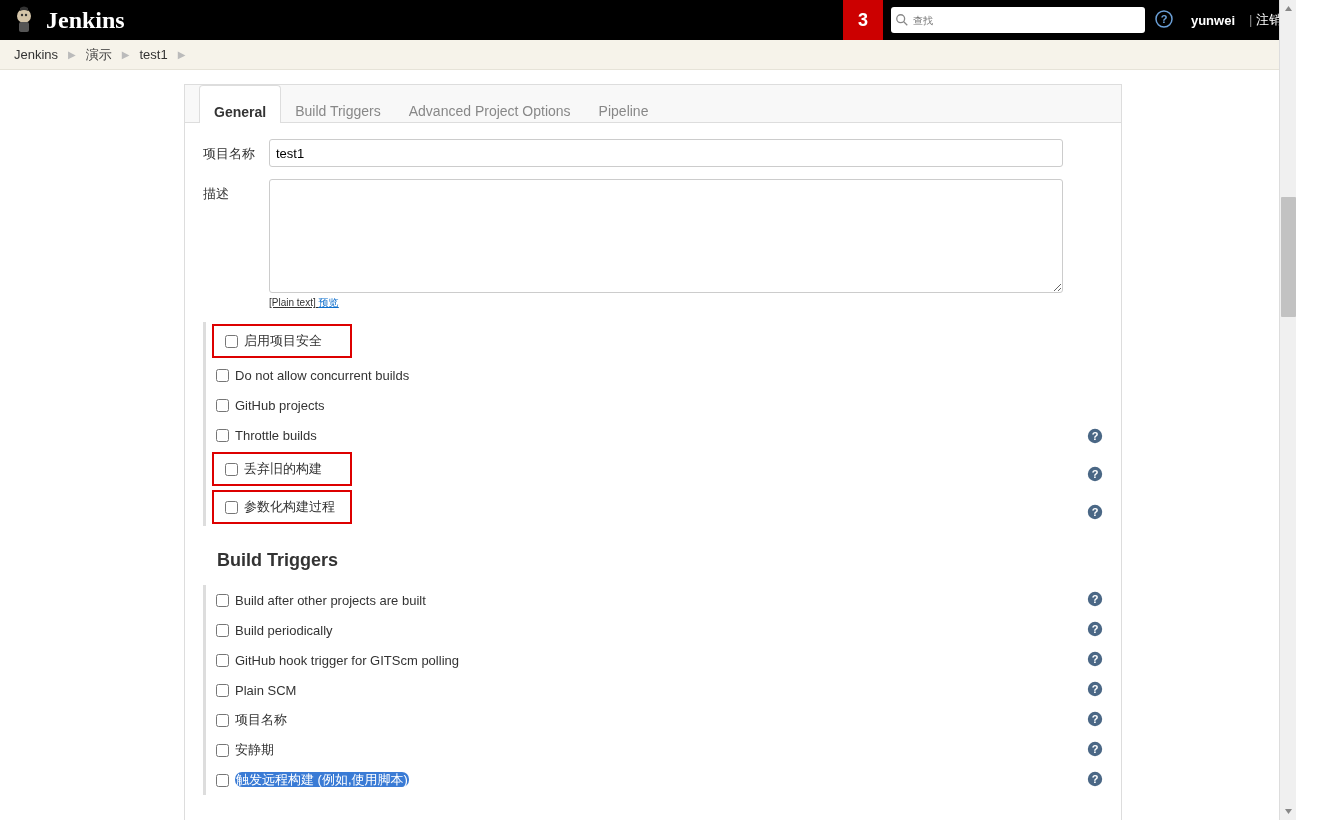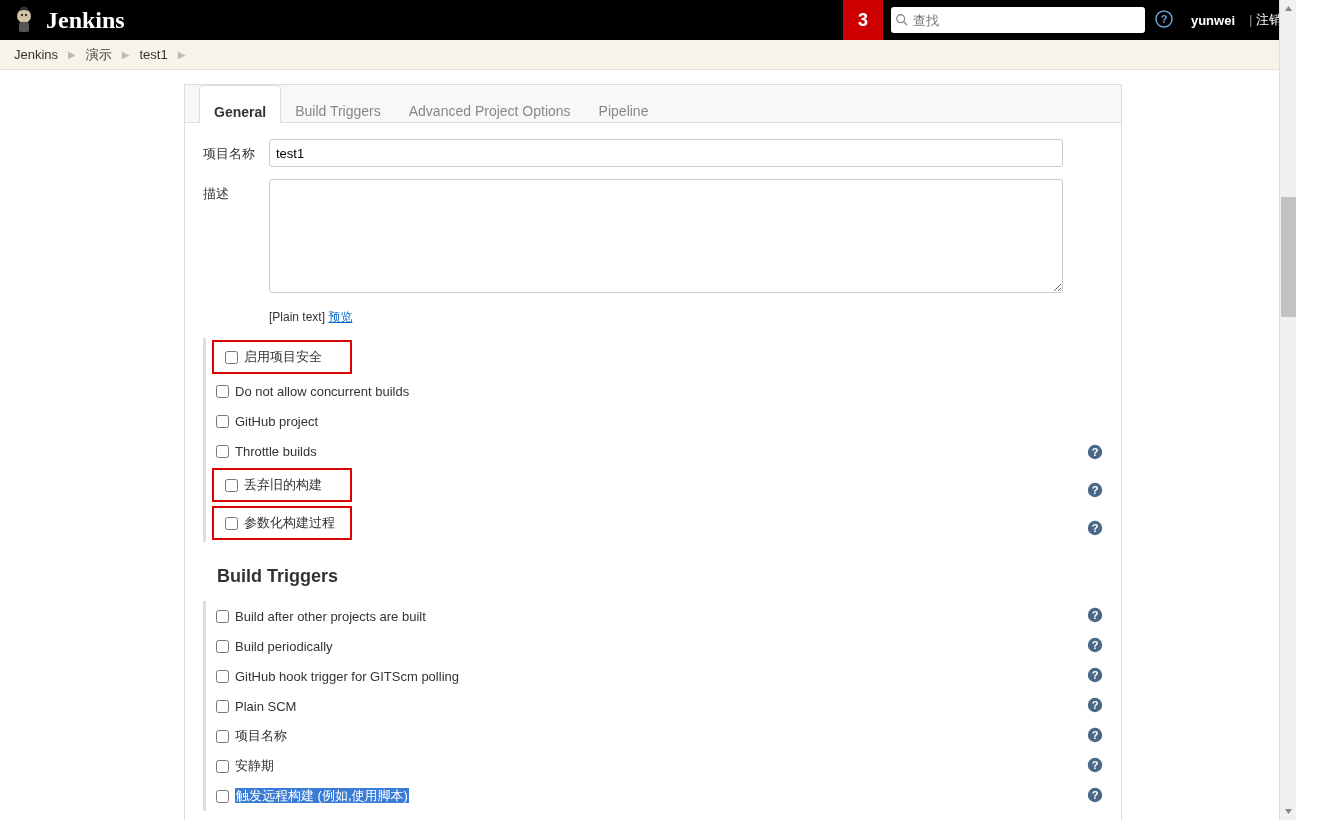--- a/index.html
+++ b/index.html
@@ -8,21 +8,21 @@
 
   
   .header { background: #000; height: 40px; display: flex; align-items: center; color: #fff; }
   .logo-area { display: flex; align-items: center; padding-left: 8px; }
   .logo-svg { width: 32px; height: 32px; margin-right: 6px; }
   .logo-text { font-family: Georgia, serif; font-size: 24px; font-weight: bold; color: #fff; }
   .header-spacer { flex: 1; }
   .notif-badge { background: #cc0000; color: #fff; width: 40px; height: 40px; display: flex; align-items: center; justify-content: center; font-size: 18px; font-weight: bold; }
   .search-wrap { margin-left: 8px; display: flex; align-items: center; background: #fff; border-radius: 3px; height: 26px; width: 254px; padding: 0 4px; }
   .search-icon-svg { width: 14px; height: 14px; fill: #888; }
-  .search-input { border: none; outline: none; font-size: 13px; flex: 1; padding: 2px 4px; background: transparent; }
+  .search-input { border: none; outline: none; font-size: 10px; flex: 1; padding: 2px 4px; background: transparent; }
   .help-header { margin-left: 10px; }
   .help-circle-svg { width: 18px; height: 18px; }
   .user-area { margin-left: 18px; margin-right: 14px; font-weight: bold; color: #fff; font-size: 13px; }
   .logout { margin-right: 14px; color: #fff; font-size: 13px; cursor: pointer; }
   .pipe { color: #888; }
 
   
   .breadcrumb { background: #f6f3ea; border-bottom: 1px solid #e6e3d8; height: 30px; display: flex; align-items: center; padding-left: 14px; font-size: 13px; }
   .crumb { color: #333; cursor: pointer; }
   .crumb-sep { color: #bbb; margin: 0 10px; font-size: 10px; }
@@ -33,34 +33,34 @@
   .tabs { background: #f8f8f8; border-bottom: 1px solid #ddd; height: 38px; display: flex; align-items: stretch; padding-left: 14px; }
   .tab { padding: 18px 14px 0 14px; color: #888; cursor: pointer; font-size: 14px; }
   .tab.active { background: #fff; border: 1px solid #ddd; border-bottom: none; border-radius: 4px 4px 0 0; color: #333; font-weight: bold; margin-bottom: -1px; }
 
   .config-body { background: #fff; padding: 16px 18px 30px 18px; }
   .form-row { display: flex; align-items: flex-start; margin-bottom: 12px; }
   .form-label { width: 66px; text-align: left; padding-top: 6px; color: #333; }
   .form-field { flex: 1; }
   .text-input { width: 794px; height: 28px; padding: 4px 6px; border: 1px solid #ccc; border-radius: 3px; font-size: 13px; }
   .textarea { width: 794px; height: 114px; padding: 4px 6px; border: 1px solid #ccc; border-radius: 3px; font-size: 13px; resize: both; }
-  .desc-meta { margin-top: 13px; font-size: 12px; }
+  .desc-meta { margin-top: 0; font-size: 10px; text-decoration: underline; }
   .preview-link { color: #0b6dcc; text-decoration: underline; cursor: pointer; }
 
   .options-list { border-left: 3px solid #ddd; padding-left: 10px; margin-top: 8px; }
   .option-row { display: flex; align-items: center; height: 30px; position: relative; }
   .option-row input[type=checkbox] { margin-right: 6px; }
   .option-row label { cursor: pointer; }
   .help-right { position: absolute; right: 0; }
   .help-dark { width: 16px; height: 16px; }
   .highlighted-red { border: 2px solid #d00; margin-left: -4px; padding-left: 11px; margin-top: 2px; margin-bottom: 2px; }
   .highlighted-red .option-row, .option-row.highlighted-red { }
 
   .section-title { font-size: 18px; font-weight: bold; margin: 24px 0 14px 14px; }
-  .selected-text { background: #3a7bd5; color: #fff; padding: 0 1px; }
+  .selected-text { background: #3a7bd5; color: #fff; padding: 0 1px; border-radius: 7px; }
 
   
   .scrollbar-v { position: absolute; right: 0; top: 0; width: 17px; height: 820px; background: #f0f0f0; border-left: 1px solid #ddd; }
   .sb-btn { height: 17px; background: #f0f0f0; display: flex; align-items: center; justify-content: center; }
   .sb-track { position: relative; height: 786px; }
   .sb-thumb { position: absolute; top: 180px; height: 120px; width: 15px; left: 1px; background: #c2c2c2; border-radius: 1px; }
 </style>
 </head>
 <body>
 
@@ -134,21 +134,21 @@
         </div>
 
         <div class="options-list" id="general-options"><div class="highlighted-red" style="display: inline-block; min-width: 140px;"><div class="option-row">
                 <input type="checkbox" style="">
                 <label>启用项目安全</label>
               </div></div><div class="option-row">
               <input type="checkbox" style="">
               <label>Do not allow concurrent builds</label>
             </div><div class="option-row">
               <input type="checkbox" style="">
-              <label>GitHub project</label>
+              <label>GitHub projects</label>
             </div><div class="option-row">
               <input type="checkbox" style="">
               <label>Throttle builds</label>
             </div><div style="position: relative; height: 0px;">
               <span style="position: absolute; right: 0px; top: -22px;"><svg class="help-dark" viewBox="0 0 16 16">
                   <circle cx="8" cy="8" r="7.2" fill="#4a6785"></circle>
                   <text x="8" y="12" text-anchor="middle" font-size="11" fill="#fff" font-weight="bold">?</text>
                 </svg></span>
             </div><div class="highlighted-red" style="display: inline-block; min-width: 140px;"><div class="option-row">
                 <input type="checkbox" style="">

